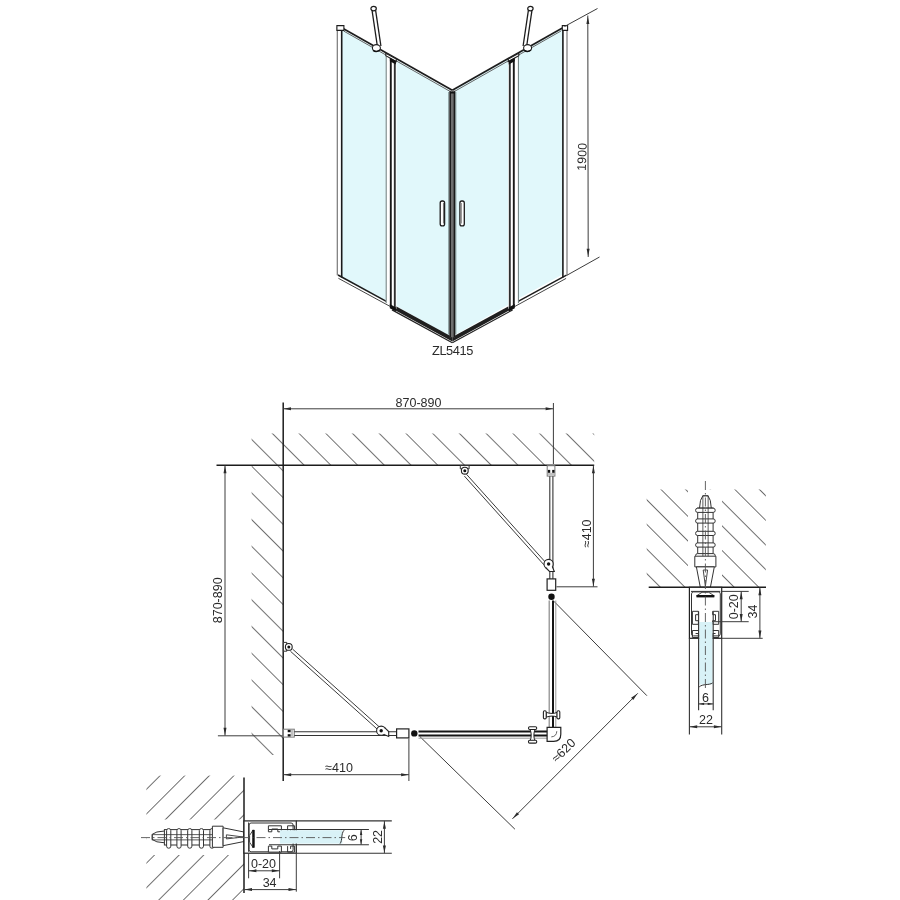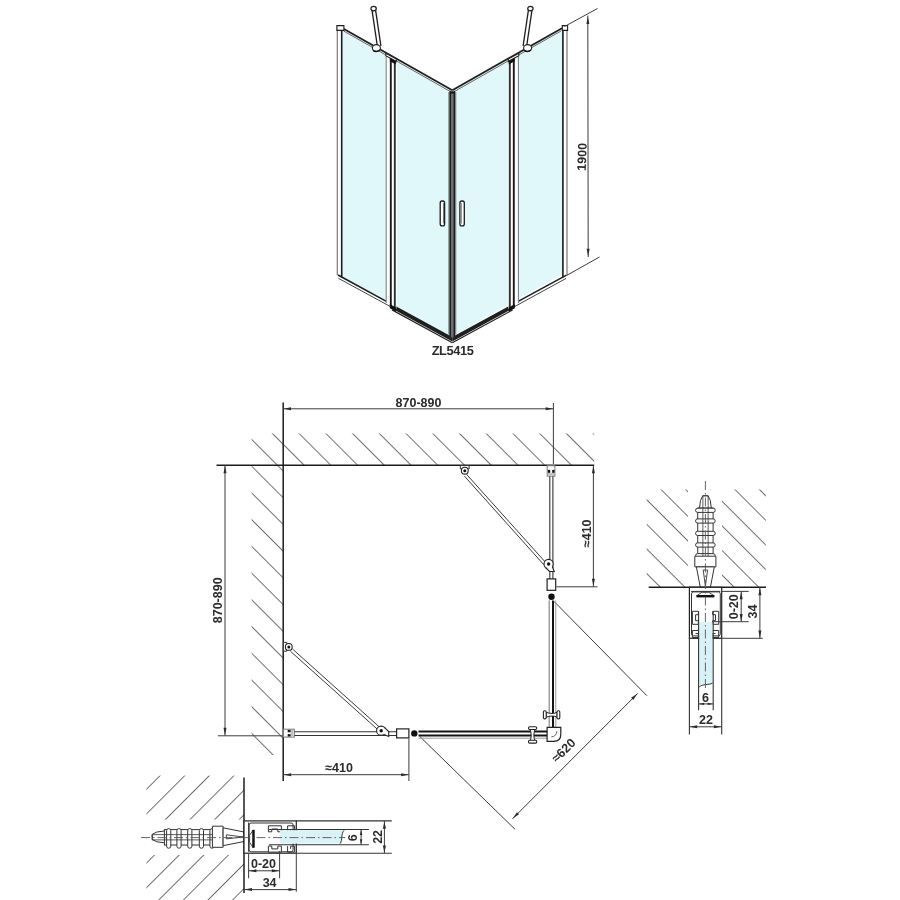--- a/index.html
+++ b/index.html
@@ -1,16 +1,16 @@
 <!DOCTYPE html>
 <html><head>
 <meta charset="utf-8">
 <style>
 html,body{margin:0;padding:0;background:#fff;}
-#wrap{width:900px;height:900px;position:relative;background:#d946ef;font-weight:bold;}
+#wrap{width:900px;height:900px;position:relative;background:#d946ef;}
 svg{display:block;}
 text{font-family:"Liberation Sans", sans-serif; fill:#2b2b2b;}
 .dim{stroke:#3c3c3c;stroke-width:1;fill:none;}
 .thin{stroke:#3c3c3c;stroke-width:1;fill:none;}
 .main{stroke:#1c1c1c;stroke-width:1.3;fill:none;}
 </style>
 </head>
 <body>
 <div id="wrap">
 <svg width="900" height="900" viewBox="0 0 900 900">

